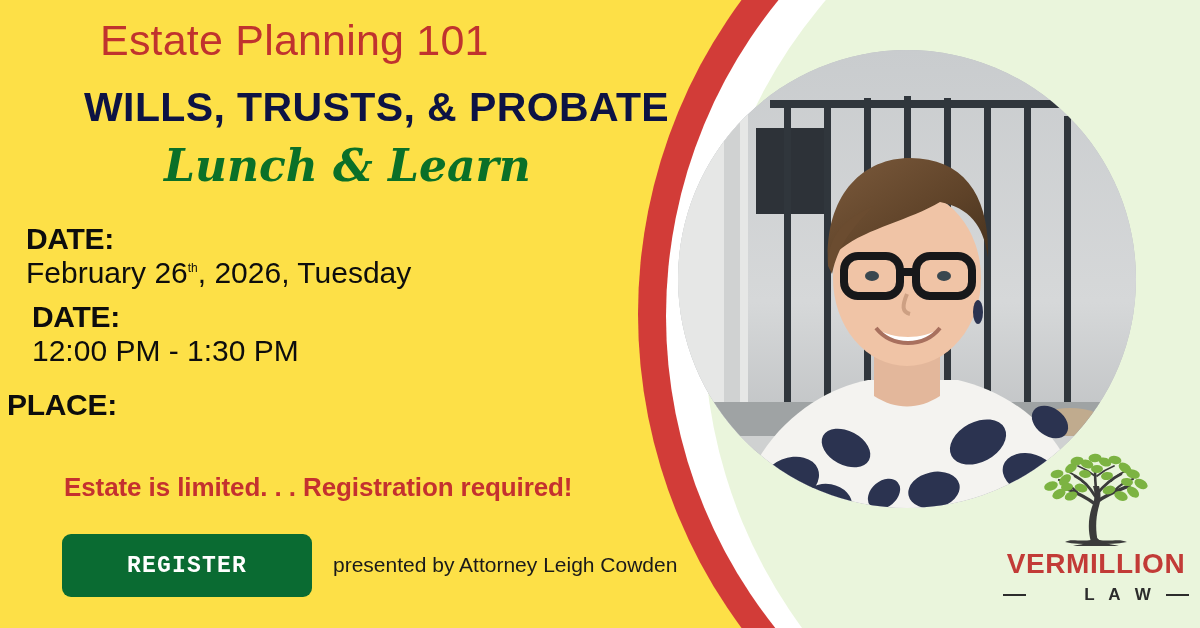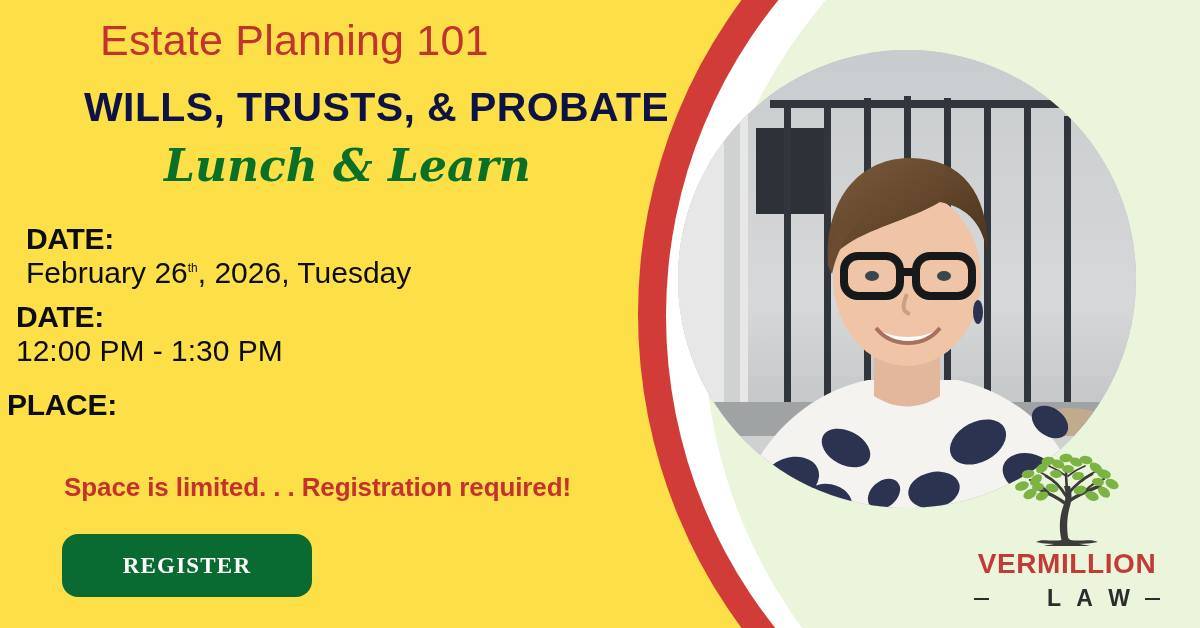--- a/index.html
+++ b/index.html
@@ -130,21 +130,21 @@
     font-weight: 400;
     color: #0d0d0d;
   }
   .info-value sup {
     font-size: 12px;
     vertical-align: super;
   }
   .row-date  { left: 8px; top: 222px; }
   .row-date  .info-value { margin-left: 18px; }
   .row-time  { left: 8px; top: 300px; }
-  .row-time  .info-value { margin-left: 8px; }
+  .row-time  .info-value { margin-left: 24px; }
   .row-place { left: 7px; top: 368px; align-items: flex-start; }
   .place-block { margin-left: 14px; }
   .place-name {
     font-size: 30px;
     color: #0d0d0d;
     line-height: 1.06;
   }
   .place-addr {
     font-size: 22px;
     color: #0d0d0d;
@@ -165,41 +165,41 @@
   }
 
   .register-btn {
     position: absolute;
     left: 62px;
     top: 534px;
     width: 250px;
     height: 63px;
     background: #0a6b32;
     border: none;
-    border-radius: 16px;
+    border-radius: 9px;
     color: #ffffff;
     font-size: 23px;
     font-weight: 700;
     letter-spacing: 1.2px;
-    font-family: Liberation Serif, serif;
+    font-family: Liberation Mono, monospace;
     cursor: pointer;
   }
   .presented {
     position: absolute;
     left: 333px;
     top: 553px;
     font-size: 21px;
     color: #1a1a1a;
     white-space: nowrap;
   }
 
   
   .logo {
     position: absolute;
-    left: 974px;
+    left: 1003px;
     top: 452px;
     width: 186px;
     height: 160px;
     z-index: 9;
   }
   .logo-tree { position: absolute; left: 18px; top: 0; width: 150px; height: 96px; }
   .logo-word {
     position: absolute;
     left: 0;
     top: 96px;
@@ -215,21 +215,21 @@
     left: 0;
     top: 133px;
     width: 186px;
     display: flex;
     align-items: center;
     justify-content: center;
     gap: 8px;
   }
   .logo-rule { height: 2px; background: #2c2c2c; flex: 1 1 auto; }
   .logo-law {
-    font-size: 23px;
+    font-size: 17px;
     font-weight: 600;
     color: #2c2c2c;
     letter-spacing: 5px;
     padding: 0 2px;
     margin-left: 48px;
   }
 </style>
 </head>
 <body>
 
@@ -327,24 +327,25 @@
 
     <div class="info-row row-time">
       <span class="info-label">DATE:</span>
       <span class="info-value">12:00 PM - 1:30 PM</span>
     </div>
 
     <div class="info-row row-place">
       <span class="info-label">PLACE:</span>
     </div>
 
-    <div class="limited">Space is limited. . . Registration required!</div>
+    <div class="limited">Estate is limited. . . Registration required!</div>
 
     <button class="register-btn">REGISTER</button>
 
+    <div class="presented">presented by Attorney Leigh Cowden</div>
   </div>
 
   <div class="logo">
     <svg class="logo-tree" viewBox="0 0 150 96" aria-hidden="true">
 
       <g fill="#3b3b3b">
         <path d="M70 90 C66 76 68 62 72 52 C74 46 74 40 72 34 L78 34 C80 41 80 47 78 54 C75 64 74 77 77 90 Z"></path>
         <path d="M70 88 C58 90 50 86 44 90 C52 92 62 92 70 92 Z"></path>
         <path d="M78 88 C90 90 98 86 106 90 C96 92 86 92 78 92 Z"></path>
         <path d="M74 86 C68 92 60 92 52 94 L98 94 C90 92 82 92 76 86 Z"></path>

